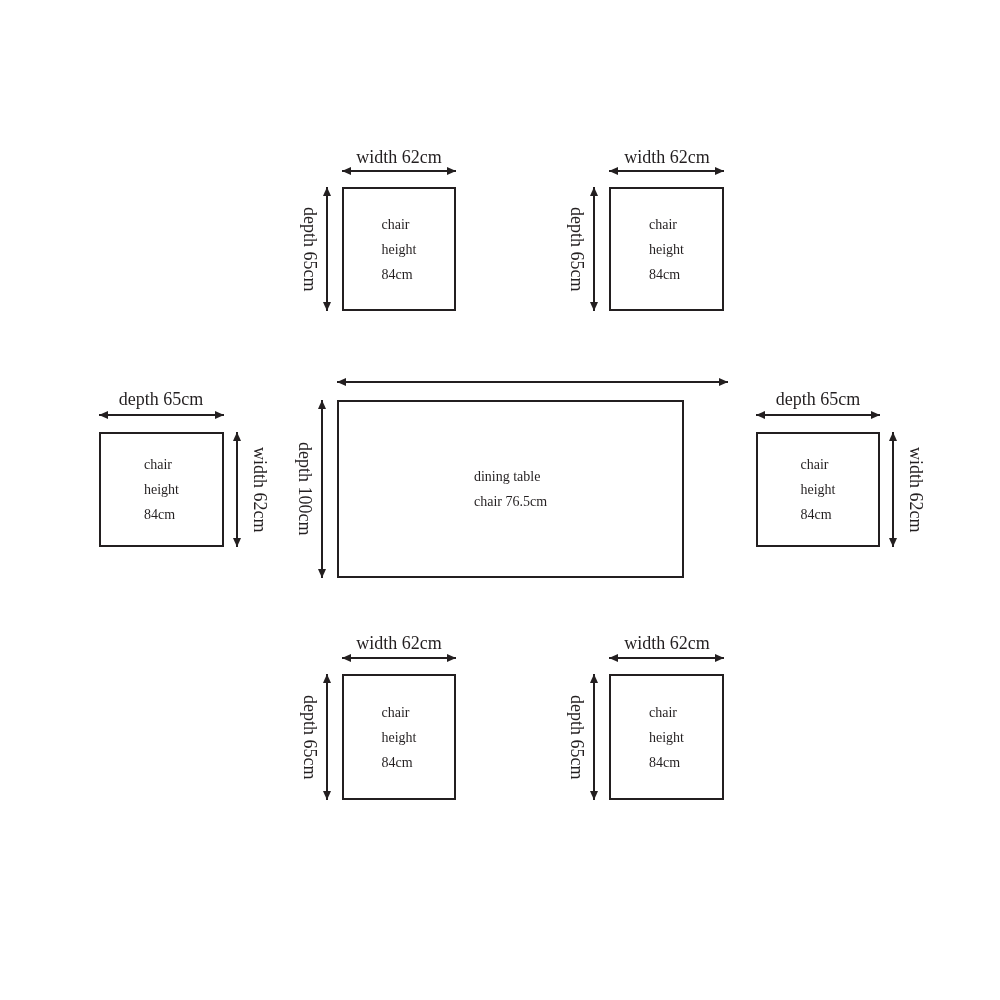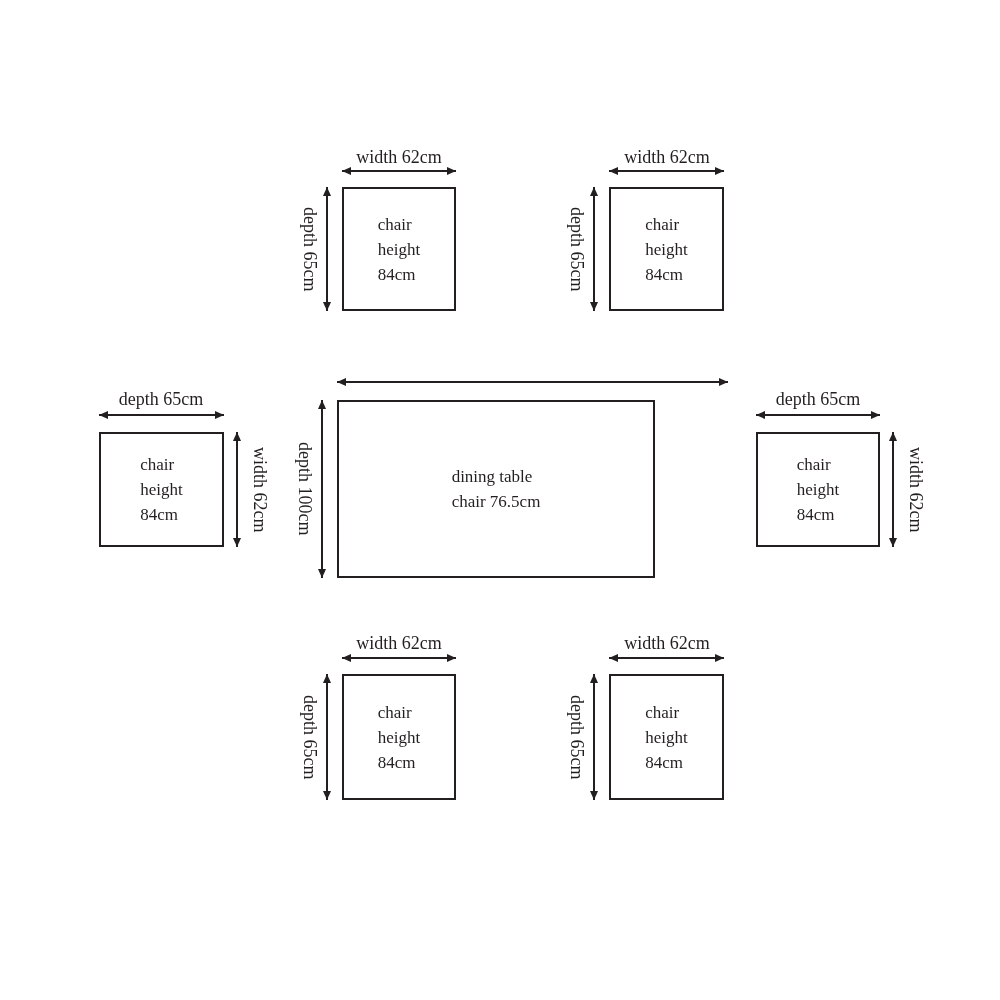--- a/index.html
+++ b/index.html
@@ -23,21 +23,21 @@
   .box {
     position: absolute;
     border: 2px solid var(--line);
     background: var(--bg);
     display: flex;
     align-items: center;
     justify-content: center;
   }
   .box-text {
     text-align: left;
-    font-size: 17px;
+    font-size: 14px;
     line-height: 25px;
     color: var(--text);
   }
 
   
   .hlabel {
     position: absolute;
     text-align: center;
     font-size: 18px;
     line-height: 22px;
@@ -116,21 +116,21 @@
     <div class="box-text">
       <div>chair</div>
       <div>height</div>
       <div>84cm</div>
     </div>
   </div>
 
   <div class="harrow" style="left:337px; top:381px; width:391px;"></div>
   <div class="vlabel" style="left:291px; top:400px; height:178px;">depth 100cm</div>
   <div class="varrow" style="left:321px; top:400px; height:178px;"></div>
-  <div class="box" style="left:337px; top:400px; width:318px; height:178px;">
+  <div class="box" style="left:337px; top:400px; width:347px; height:178px;">
     <div class="box-text">
       <div>dining table</div>
       <div>chair 76.5cm</div>
     </div>
   </div>
 
   <div class="hlabel" style="left:61px; top:388px; width:200px;">depth 65cm</div>
   <div class="harrow" style="left:99px; top:414px; width:125px;"></div>
   <div class="box" style="left:99px; top:432px; width:125px; height:115px;">
     <div class="box-text">

